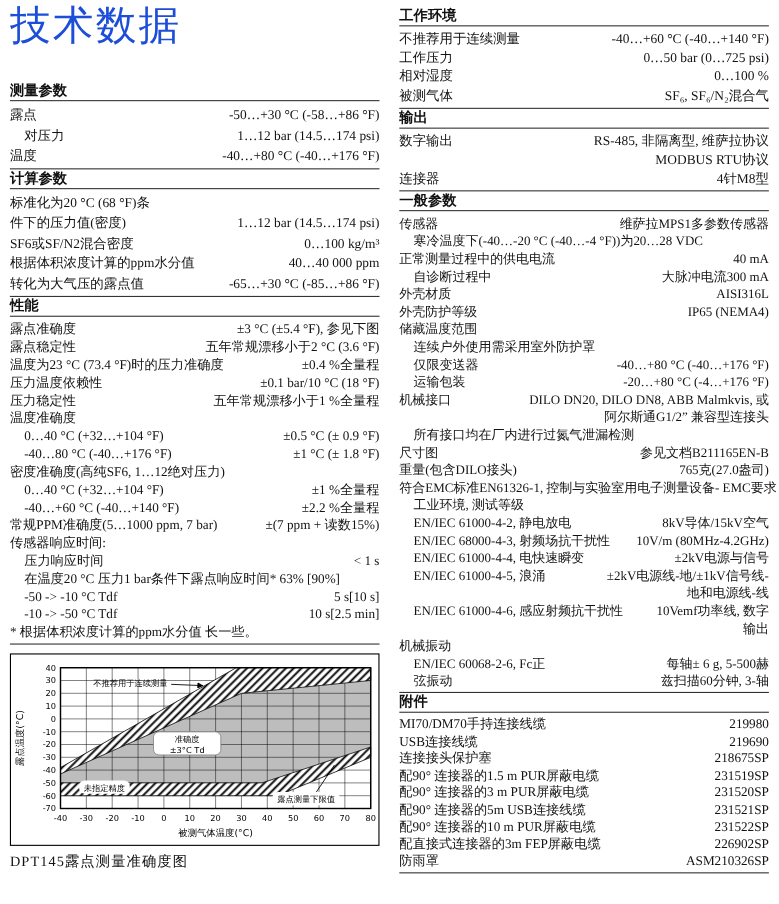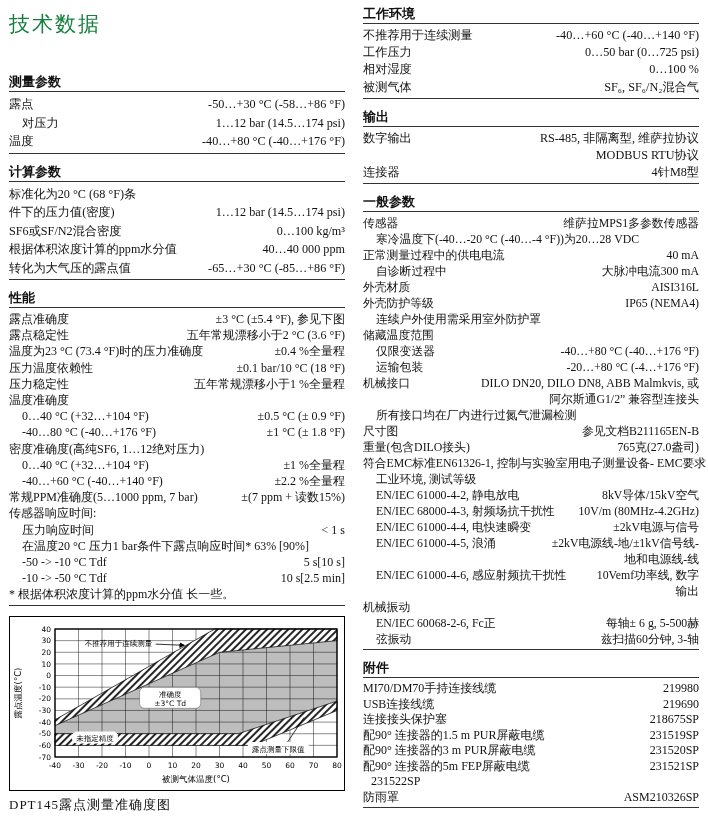--- a/index.html
+++ b/index.html
@@ -1,21 +1,21 @@
 <!DOCTYPE html>
 <html><head>
 <meta charset="utf-8">
 <style>
   *{margin:0;padding:0;box-sizing:border-box}
   html,body{width:708px;height:822px;background:#ffffff;color:#121212;overflow:hidden;
     font-family:"Liberation Serif","DejaVu Serif",serif;}
   .page{display:flex;gap:18px;padding:6px 9px 0 9px}
   .col{width:336px;flex:none}
-  h1.page-title{color:#15803d;font-size:21px;font-weight:normal;letter-spacing:2px;margin:2px 0 34px 0;line-height:32px}
-  .sec{margin-bottom:10px}
+  h1.page-title{color:#1d4ed8;font-size:37px;font-weight:normal;letter-spacing:2px;margin:2px 0 34px 0;line-height:32px}
+  .sec{}
   .sec-title{font-size:13px;font-weight:bold;line-height:15px;padding-bottom:2px;border-bottom:1px solid #333}
   .sec-rows{padding:3px 0 2px 0;border-bottom:1px solid #333}
   .row{display:flex;justify-content:space-between;align-items:baseline;font-size:12.2px;line-height:18.5px;white-space:nowrap}
   .row .lbl{text-align:left}
   .row .val{margin-left:8px;text-align:right}
   .row.indent .lbl{padding-left:13px}
   .row.footnote{white-space:normal}
   #left-sections .sec:nth-child(3) .row{line-height:16.2px;font-size:12px}
   #right-sections .row{line-height:16px;font-size:11.8px}
   #right-sections .sec:nth-child(1) .row,
@@ -333,27 +333,27 @@
   <div class="row">
     <span class="lbl">外壳材质</span>
     <span class="val">AISI316L</span>
   </div>
 
   <div class="row">
     <span class="lbl">外壳防护等级</span>
     <span class="val">IP65 (NEMA4)</span>
   </div>
 
+  <div class="row">
+    <span class="lbl">储藏温度范围</span>
+    <span class="val"></span>
+  </div>
+
   <div class="row indent">
     <span class="lbl">连续户外使用需采用室外防护罩</span>
-    <span class="val"></span>
-  </div>
-
-  <div class="row">
-    <span class="lbl">储藏温度范围</span>
     <span class="val"></span>
   </div>
 
   <div class="row indent">
     <span class="lbl">仅限变送器</span>
     <span class="val">-40…+80 °C (-40…+176 °F)</span>
   </div>
 
   <div class="row indent">
     <span class="lbl">运输包装</span>
@@ -469,28 +469,33 @@
     <span class="lbl">配90° 连接器的1.5 m PUR屏蔽电缆</span>
     <span class="val">231519SP</span>
   </div>
 
   <div class="row">
     <span class="lbl">配90° 连接器的3 m PUR屏蔽电缆</span>
     <span class="val">231520SP</span>
   </div>
 
   <div class="row">
-    <span class="lbl">配90° 连接器的5m FEP屏蔽电缆</span>
+    <span class="lbl">配90° 连接器的5m USB连接线缆</span>
     <span class="val">231521SP</span>
   </div>
 
   <div class="row">
+    <span class="lbl">配90° 连接器的10 m PUR屏蔽电缆</span>
     <span class="val">231522SP</span>
   </div>
 
+  <div class="row">
+    <span class="lbl">配直接式连接器的3m FEP屏蔽电缆</span>
+    <span class="val">226902SP</span>
+  </div>
 
   <div class="row">
     <span class="lbl">防雨罩</span>
     <span class="val">ASM210326SP</span>
   </div>
 </div>
   </section>
 </div>
   </div>
 </main>

